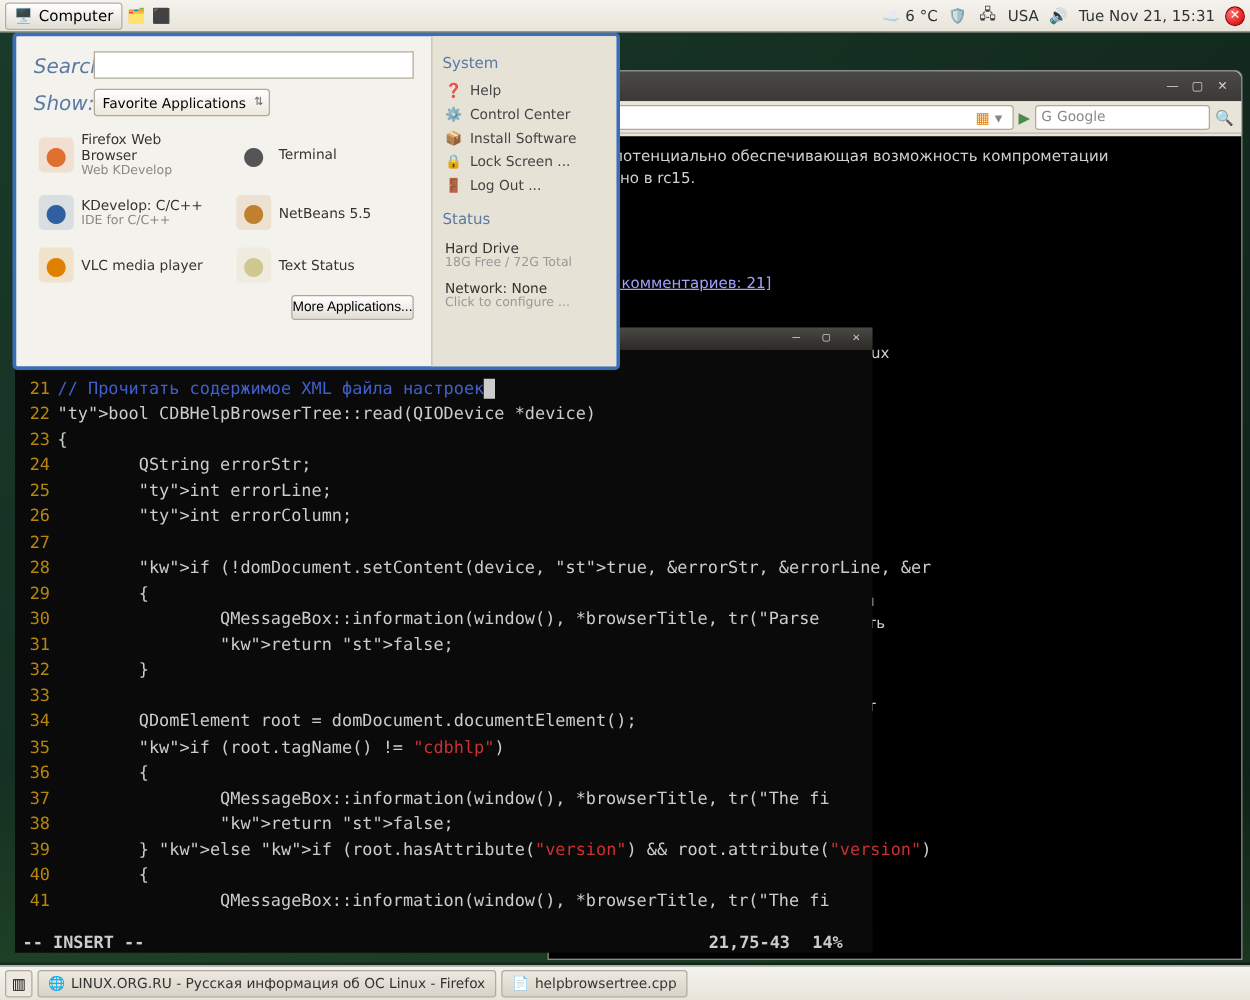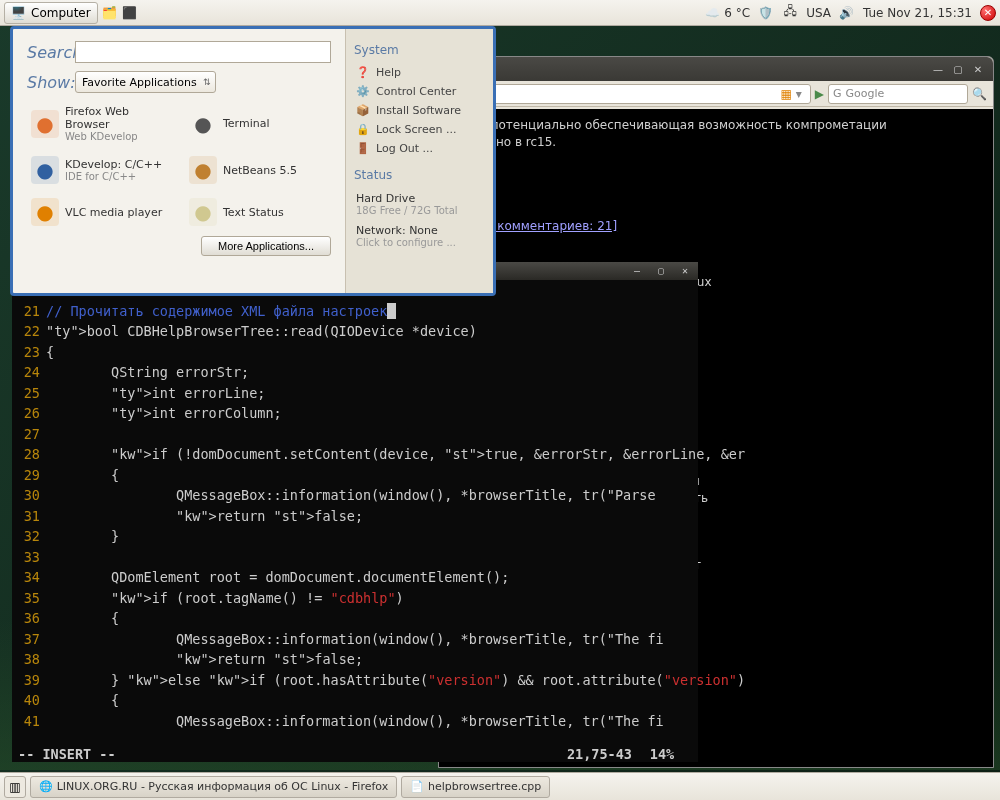--- a/index.html
+++ b/index.html
@@ -80,21 +80,21 @@
 .slab-combo{height:22px;border:1px solid #b0a898;background:linear-gradient(to bottom,#fff,#ece8de);
   padding:0 18px 0 6px;font-size:11px;display:flex;align-items:center;position:relative;border-radius:3px;}
 .slab-combo::after{content:"⇅";position:absolute;right:4px;font-size:9px;color:#666;}
 .app-grid{display:grid;grid-template-columns:1fr 1fr;gap:6px 12px;margin-top:6px;}
 .app-item{display:flex;align-items:center;gap:6px;padding:4px;}
 .app-icon{width:28px;height:28px;flex-shrink:0;display:flex;align-items:center;justify-content:center;
   font-size:20px;border-radius:4px;}
 .app-text{display:flex;flex-direction:column;}
 .app-name{font-size:11px;color:#333;}
 .app-sub{font-size:10px;color:#888;}
-.more-btn{margin-top:6px;float:right;padding:3px 16px;font-size:11px;
+.more-btn{margin-top:6px;float:right;padding:3px 0;font-size:11px;
   background:linear-gradient(to bottom,#fff,#e0ddd4);border:1px solid #b0a898;border-radius:3px;}
 .sys-header{color:#5a7aa5;font-size:12px;margin:4px 0 6px;}
 .sys-item{display:flex;align-items:center;gap:6px;padding:3px 2px;font-size:11px;color:#444;}
 .sys-icon{width:14px;text-align:center;}
 .status-item{padding:4px 2px;font-size:11px;}
 .status-title{color:#333;}
 .status-sub{color:#999;font-size:10px;}
 
 .vim-window{
   position:absolute; top:262px; left:12px; width:686px; height:500px;

